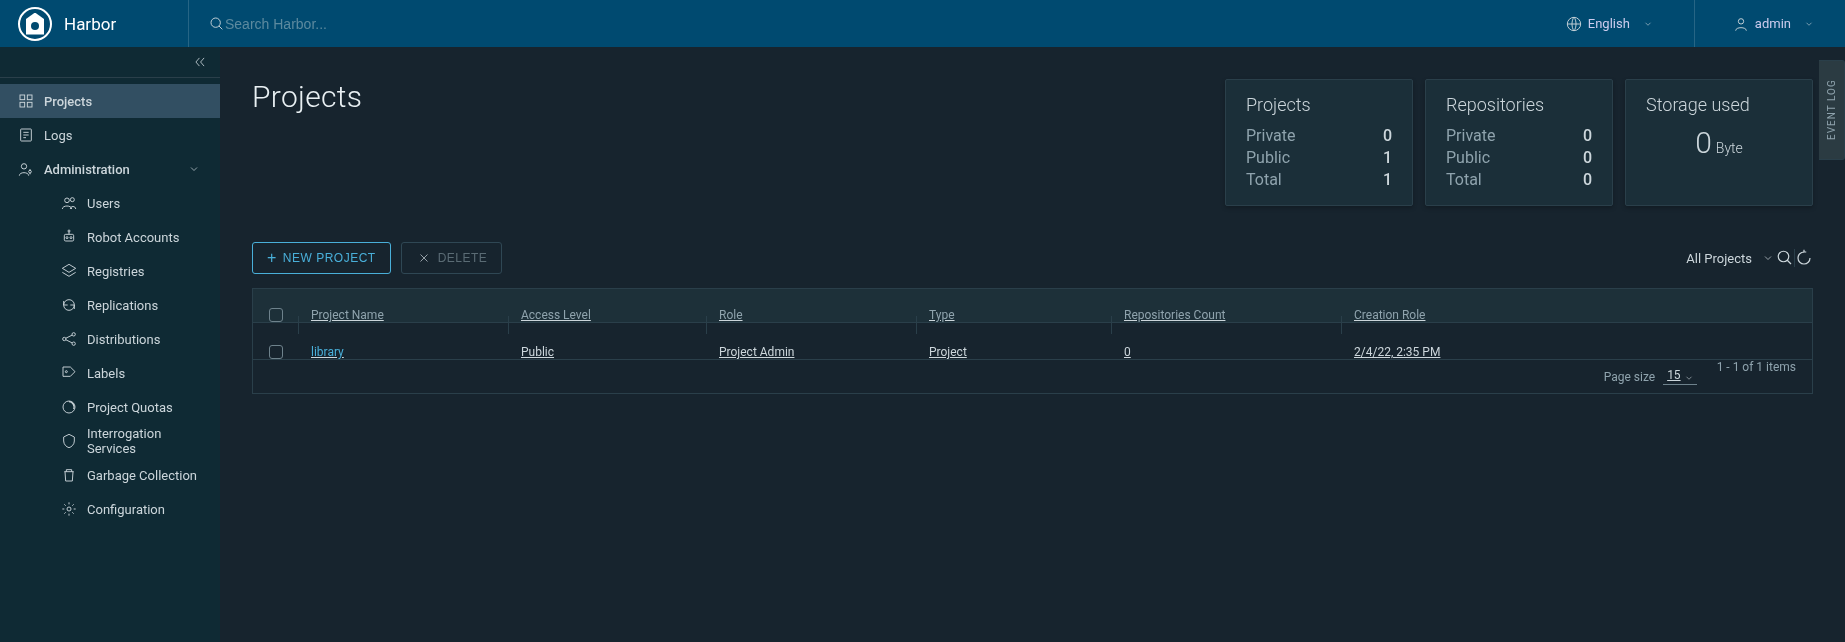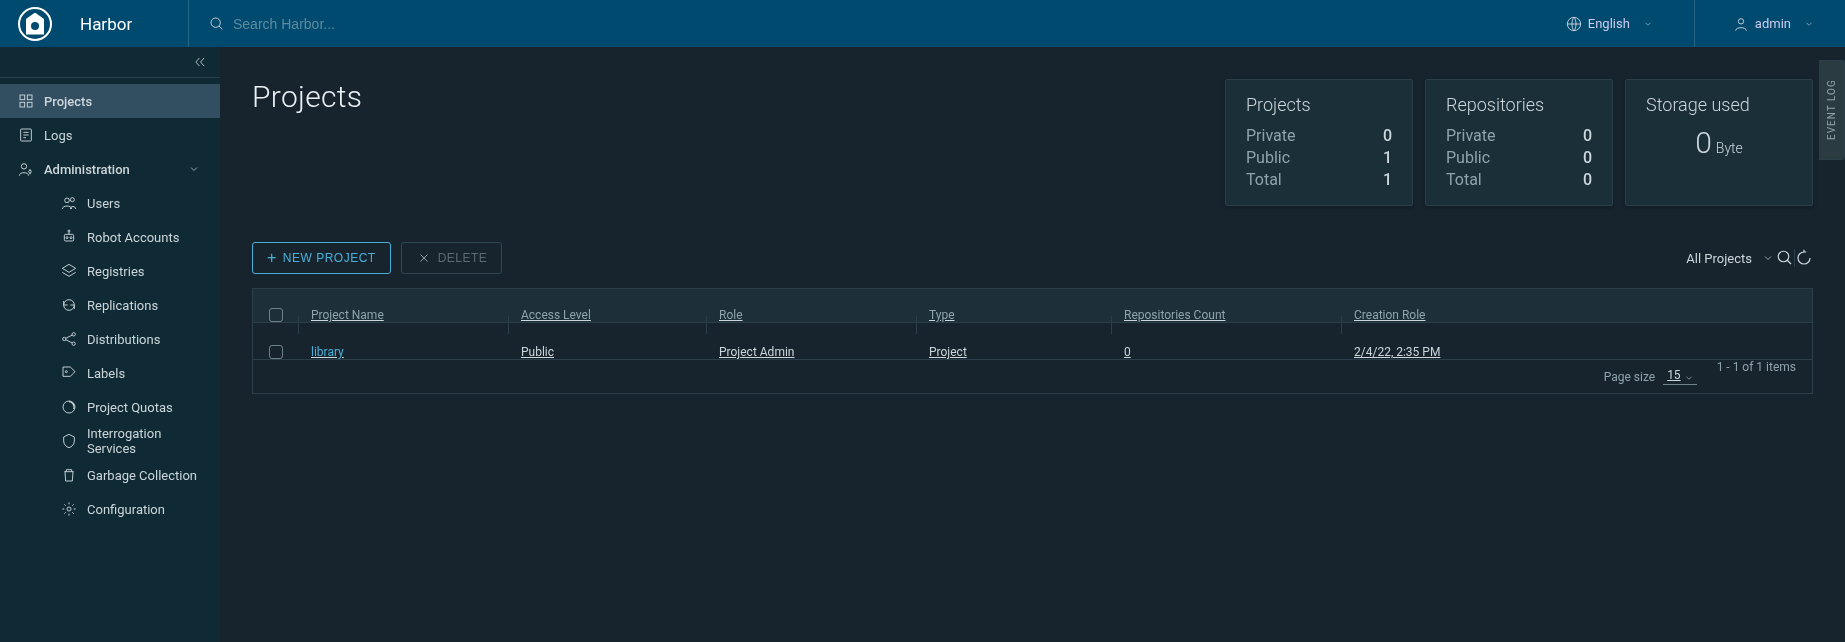--- a/index.html
+++ b/index.html
@@ -29,21 +29,21 @@
     position: relative;
   }
   
   .header {
     height: 47px;
     background: var(--bg-header);
     display: flex;
     align-items: center;
     padding: 0 18px 0 18px;
   }
-  .logo-box { display:flex; align-items:center; gap:28px; width:170px;}
+  .logo-box { display:flex; align-items:center; gap:12px; width:170px;}
   .logo-circle {
     width:34px; height:34px; border-radius:50%;
     border:2px solid #fff;
     display:flex; align-items:center; justify-content:center;
     position:relative;
   }
   .logo-inner {
     width:18px; height:22px;
     background:#fff;
     clip-path: polygon(50% 0, 100% 30%, 100% 100%, 0 100%, 0 30%);
@@ -51,21 +51,21 @@
   }
   .logo-inner::after{
     content:'';
     position:absolute;
     top:9px; left:5px; width:8px; height:8px;
     background:var(--bg-header);
     border-radius:50%;
   }
   .app-name { font-size:17px; color:#fff; font-weight:400;}
   .vdiv { width:1px; height:47px; background:rgba(255,255,255,0.15); }
-  .search-box { display:flex; align-items:center; gap:8px; margin-left:20px; flex:1;}
+  .search-box { display:flex; align-items:center; gap:0; margin-left:20px; flex:1;}
   .search-box input {
     background: transparent; border:none; outline:none;
     color: var(--text-light); font-size:14px; width:300px;
   }
   .search-box input::placeholder { color: #5c8a9f;}
   .hdr-right { display:flex; align-items:center; gap:28px; }
   .hdr-btn { display:flex; align-items:center; gap:6px; color:#cce; font-size:13px; cursor:pointer; padding:0 10px;}
   .hdr-btn svg {stroke:#cce;}
   .chev-down { margin-left:4px; }
 

